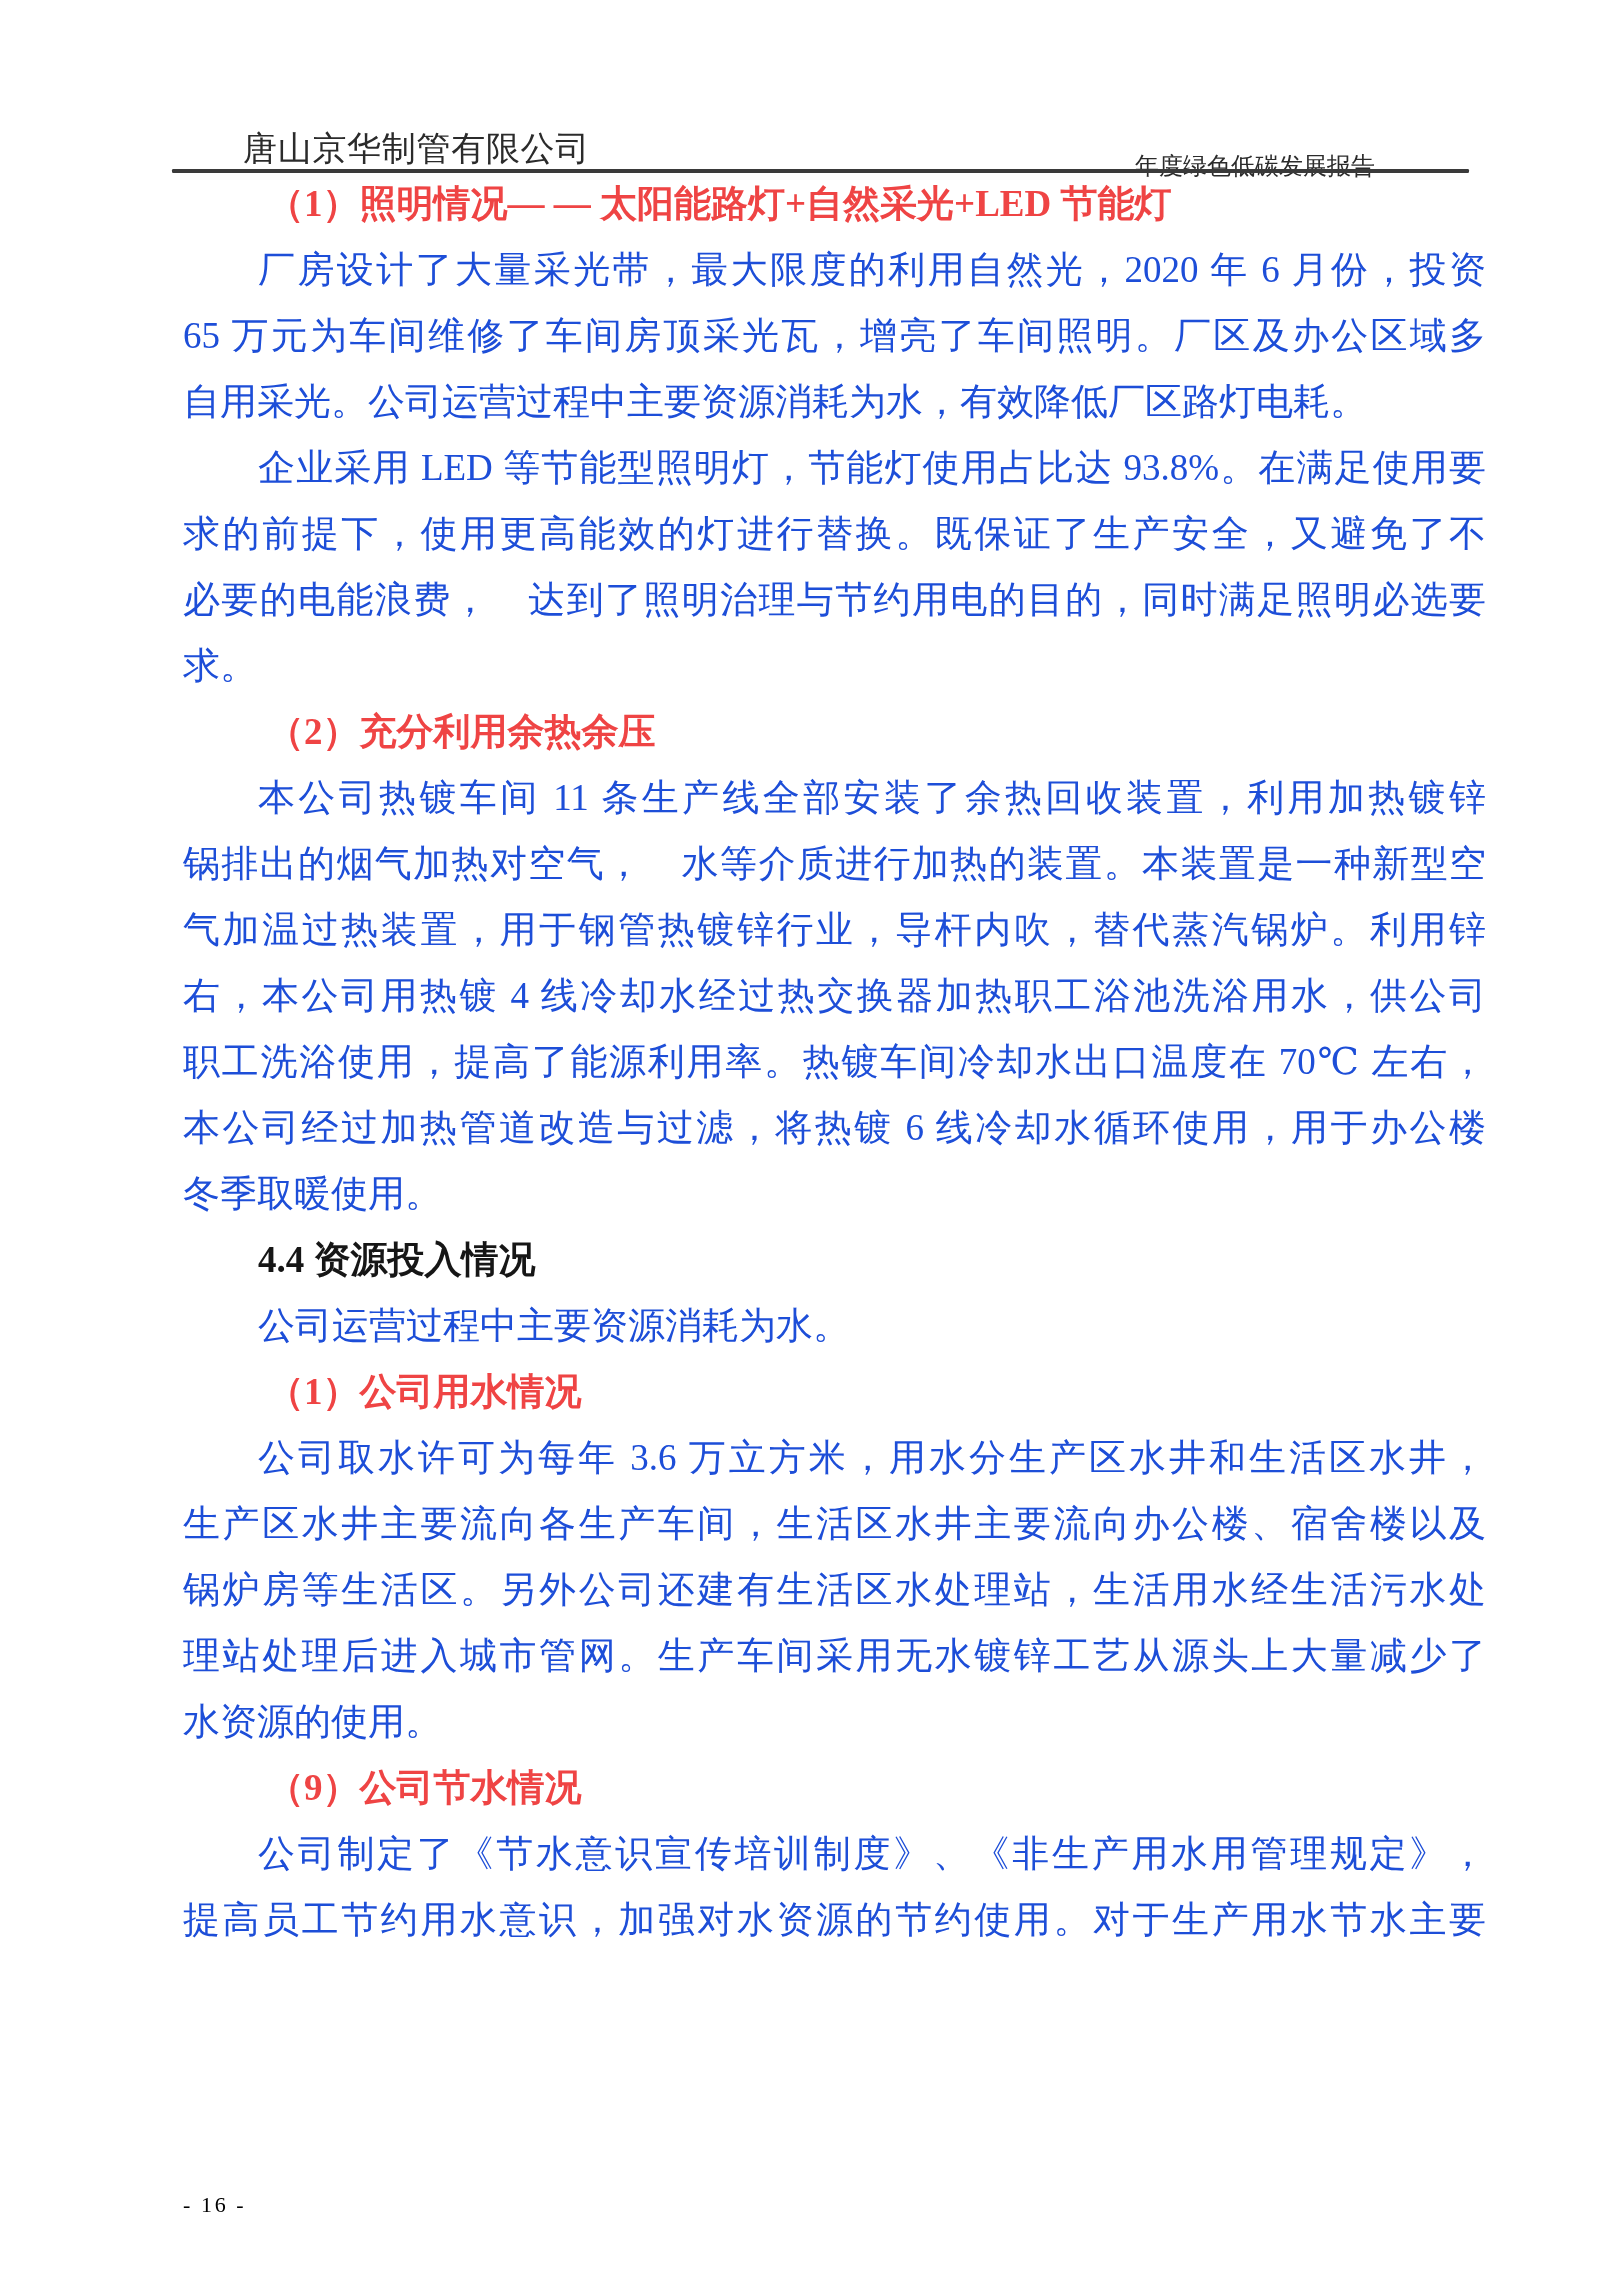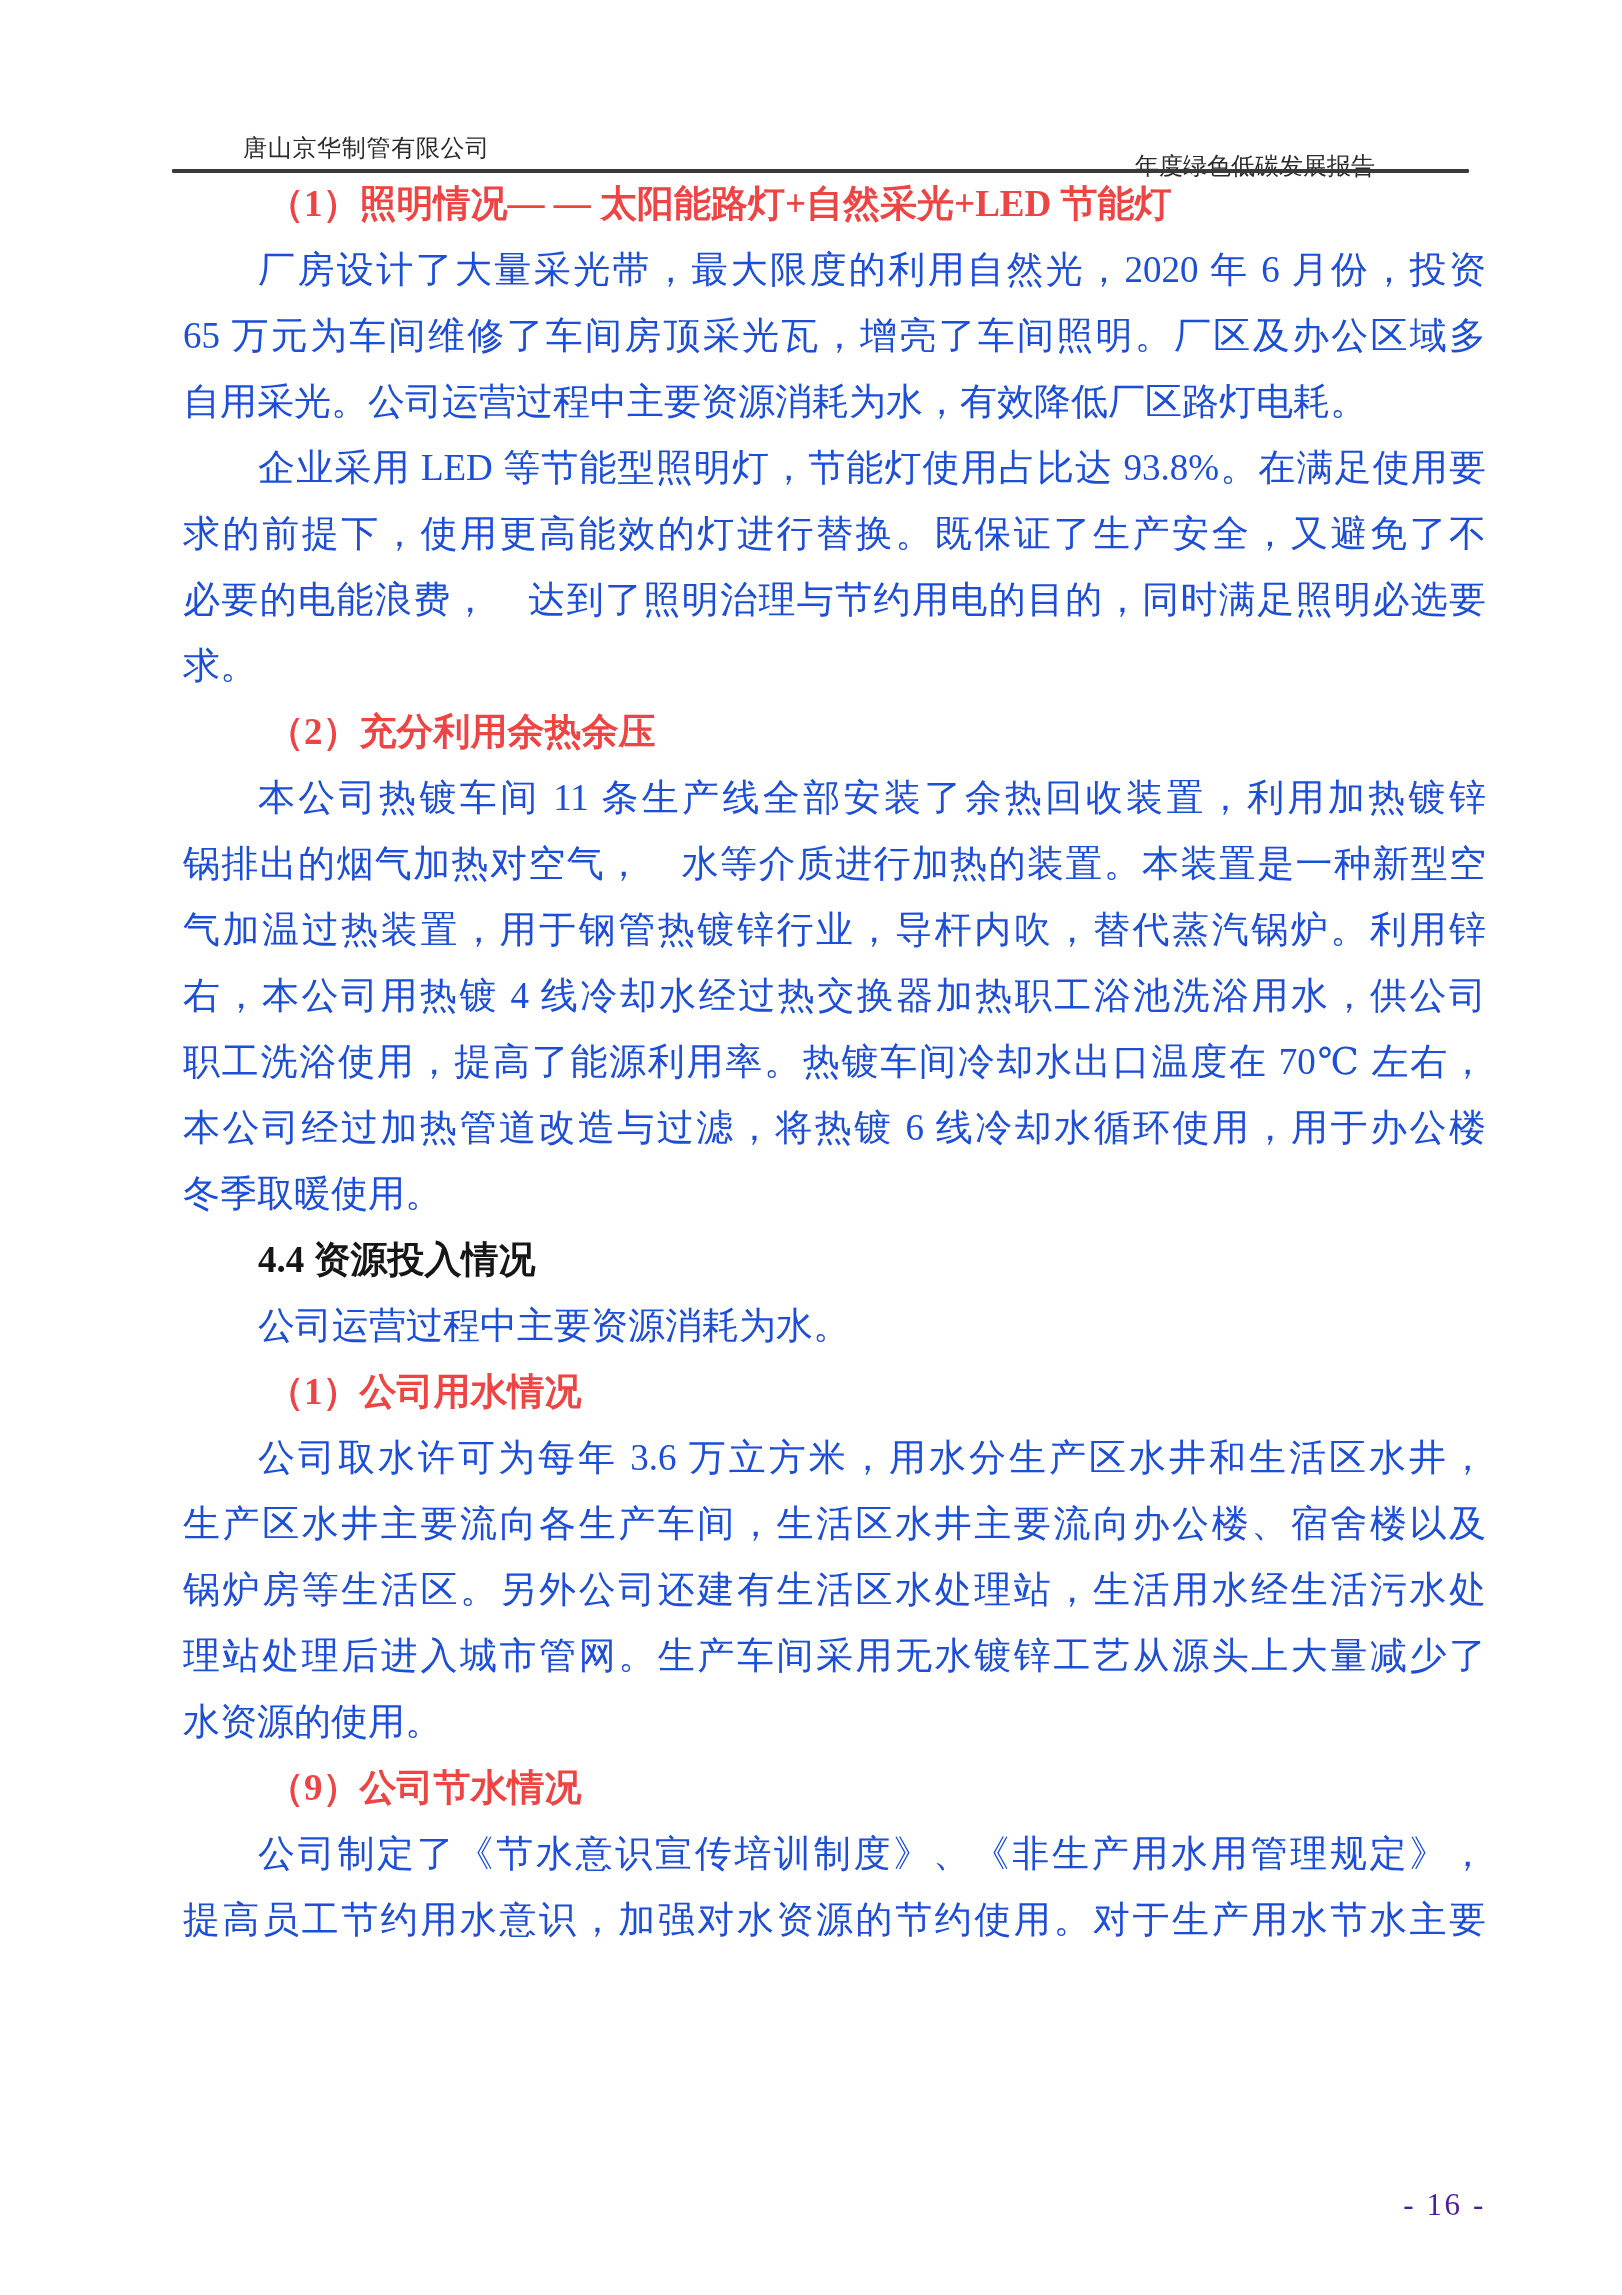--- a/index.html
+++ b/index.html
@@ -15,21 +15,21 @@
     background: #ffffff;
     font-family: "Liberation Serif", "DejaVu Serif", serif;
     color: #1e1e1e;
     overflow: hidden;
   }
   
   .hdr-left {
     position: absolute;
     left: 243px;
     top: 133px;
-    font-size: 24px;
+    font-size: 34px;
     line-height: 31px;
     color: #2b2b2b;
     letter-spacing: 0.7px;
     white-space: nowrap;
   }
   .hdr-right {
     position: absolute;
     right: 248px;
     top: 135px;
     font-size: 24px;
@@ -68,24 +68,24 @@
   }
   .line.indent   { text-indent: 75px; }
   .line.heading  { font-weight: bold; text-indent: 84px; color: #ef4444; }
   .line.heading2 { font-weight: bold; text-indent: 75px; color: #161616; }
   
   .footer {
     position: absolute;
     left: 183px;
     top: 2185px;
     width: 1303px;
-    text-align: right;
-    font-size: 31px;
+    text-align: left;
+    font-size: 22px;
     line-height: 39px;
-    color: #4c1d95;
+    color: #000000;
     letter-spacing: 2.6px;
   }
 </style>
 </head>
 <body>
 
 <div class="page">
 
   <div class="hdr-left">唐山京华制管有限公司</div>
 

